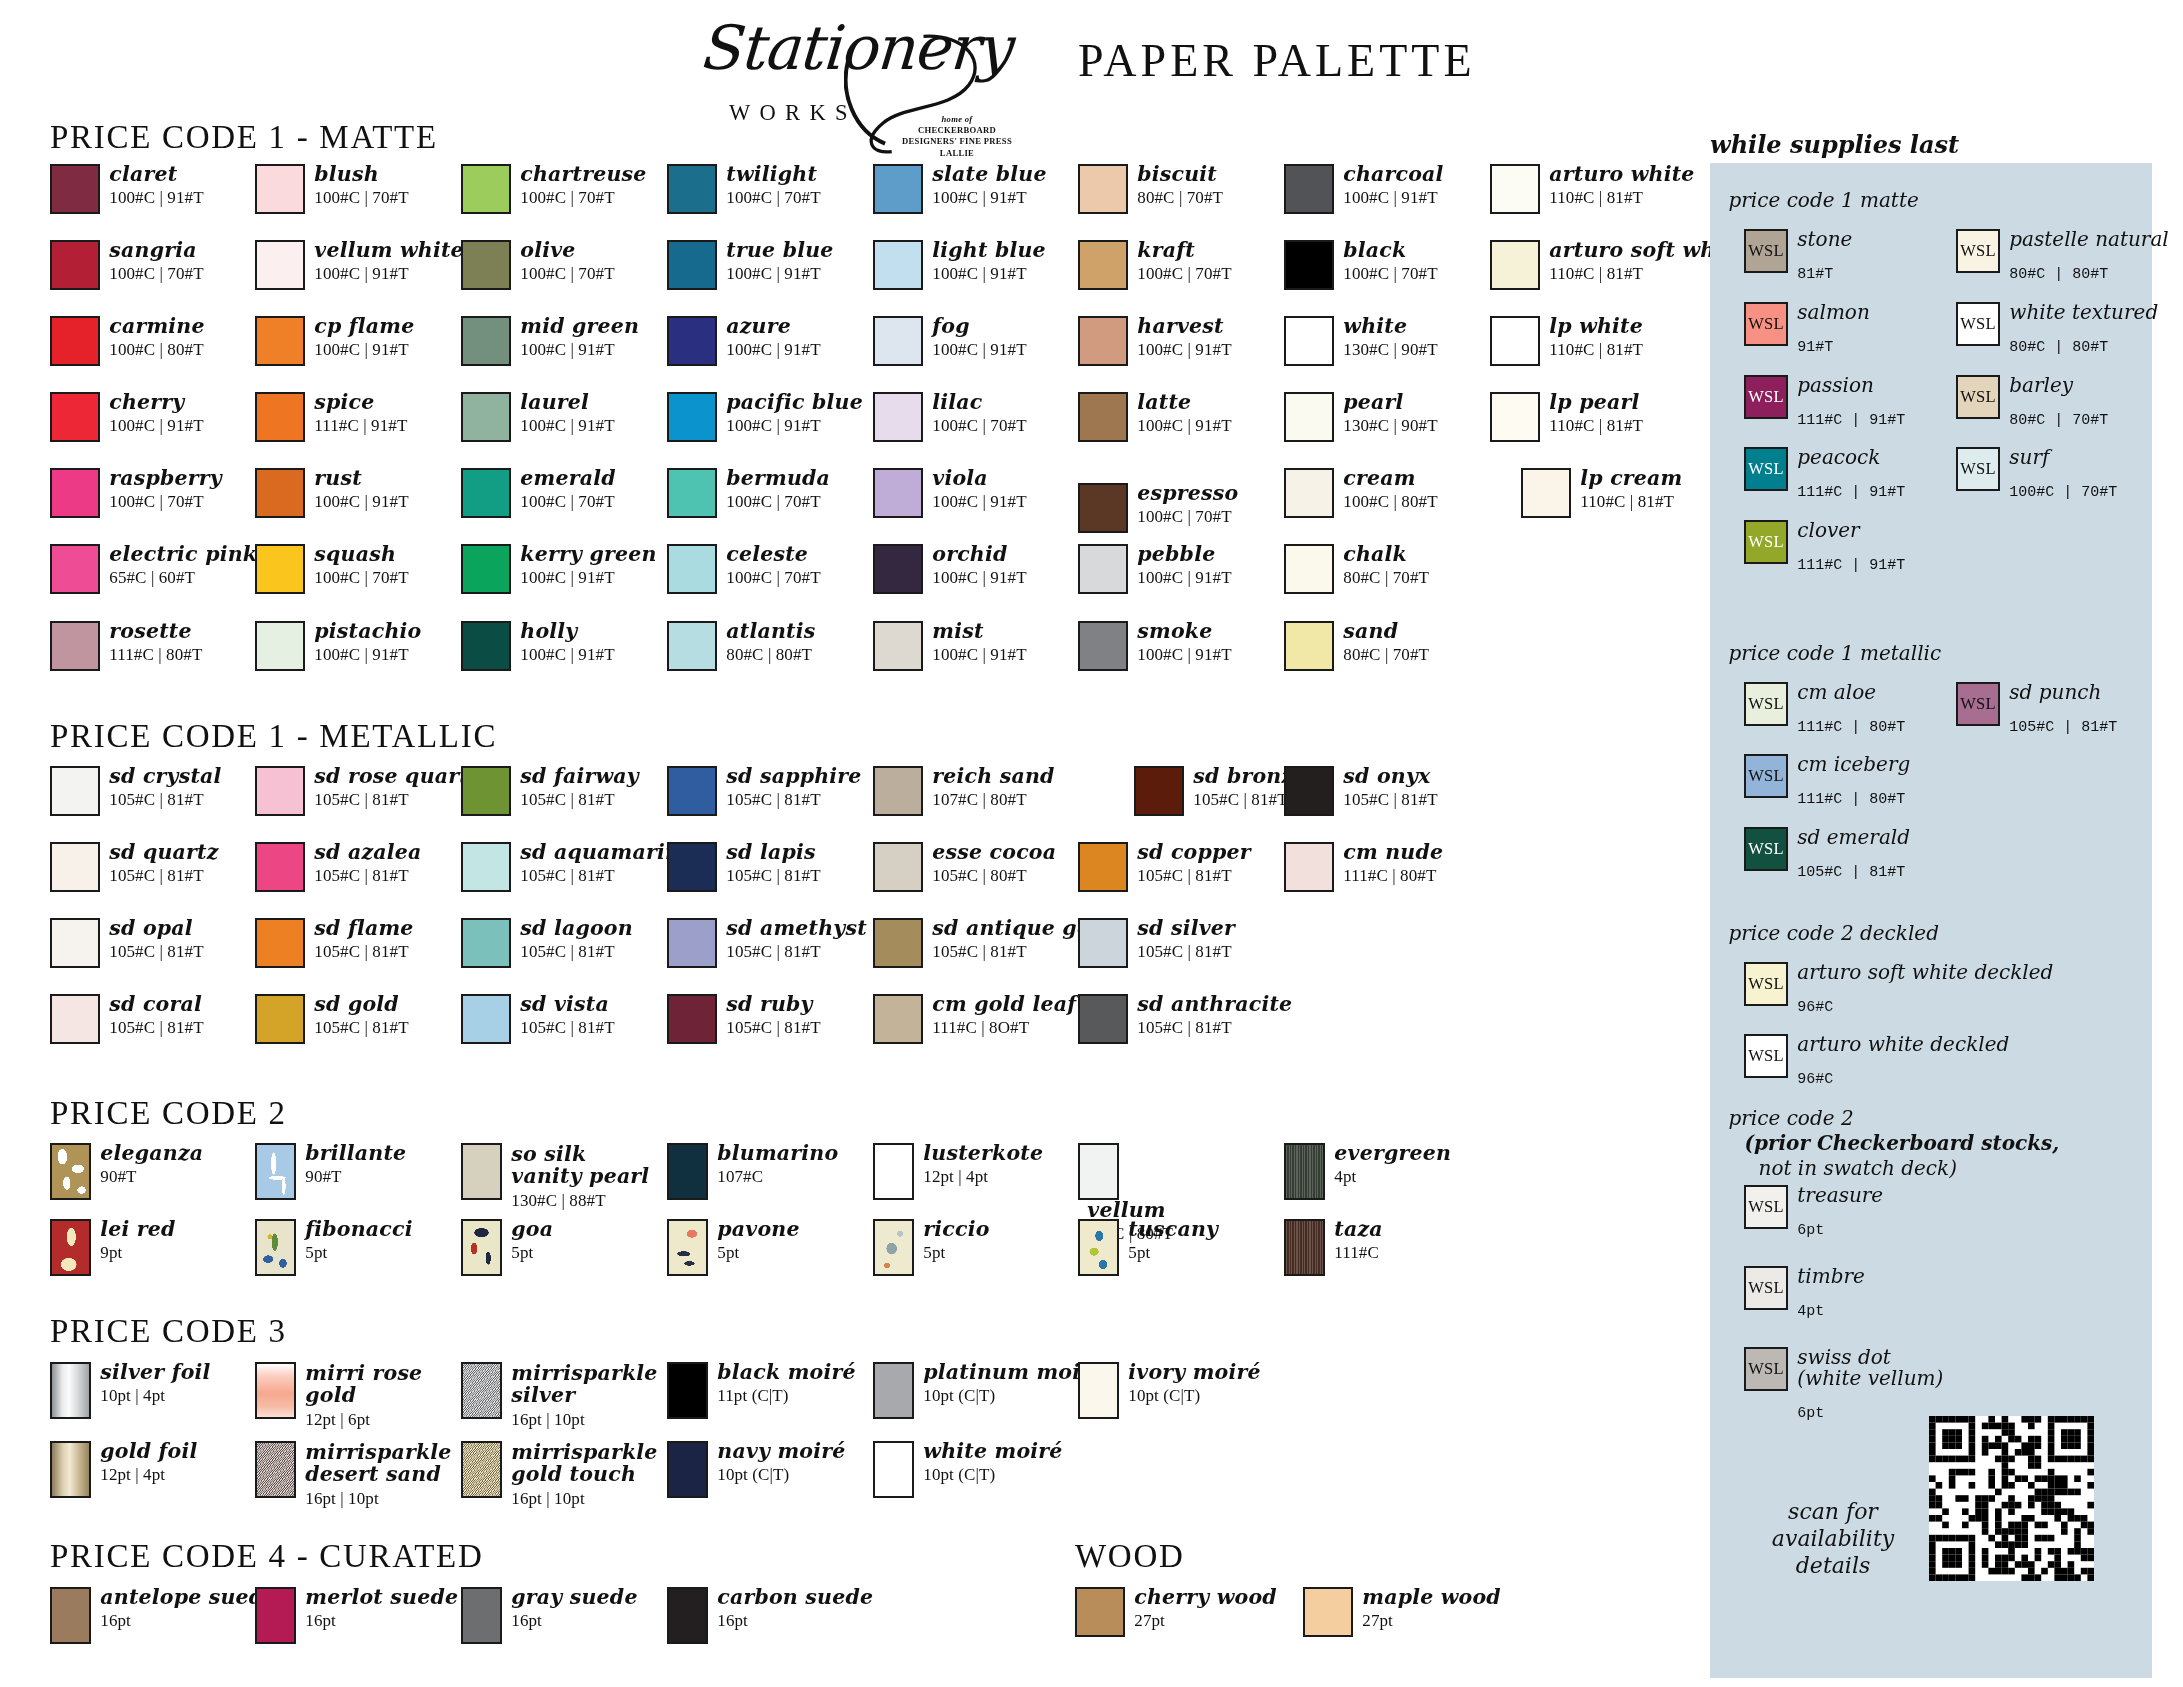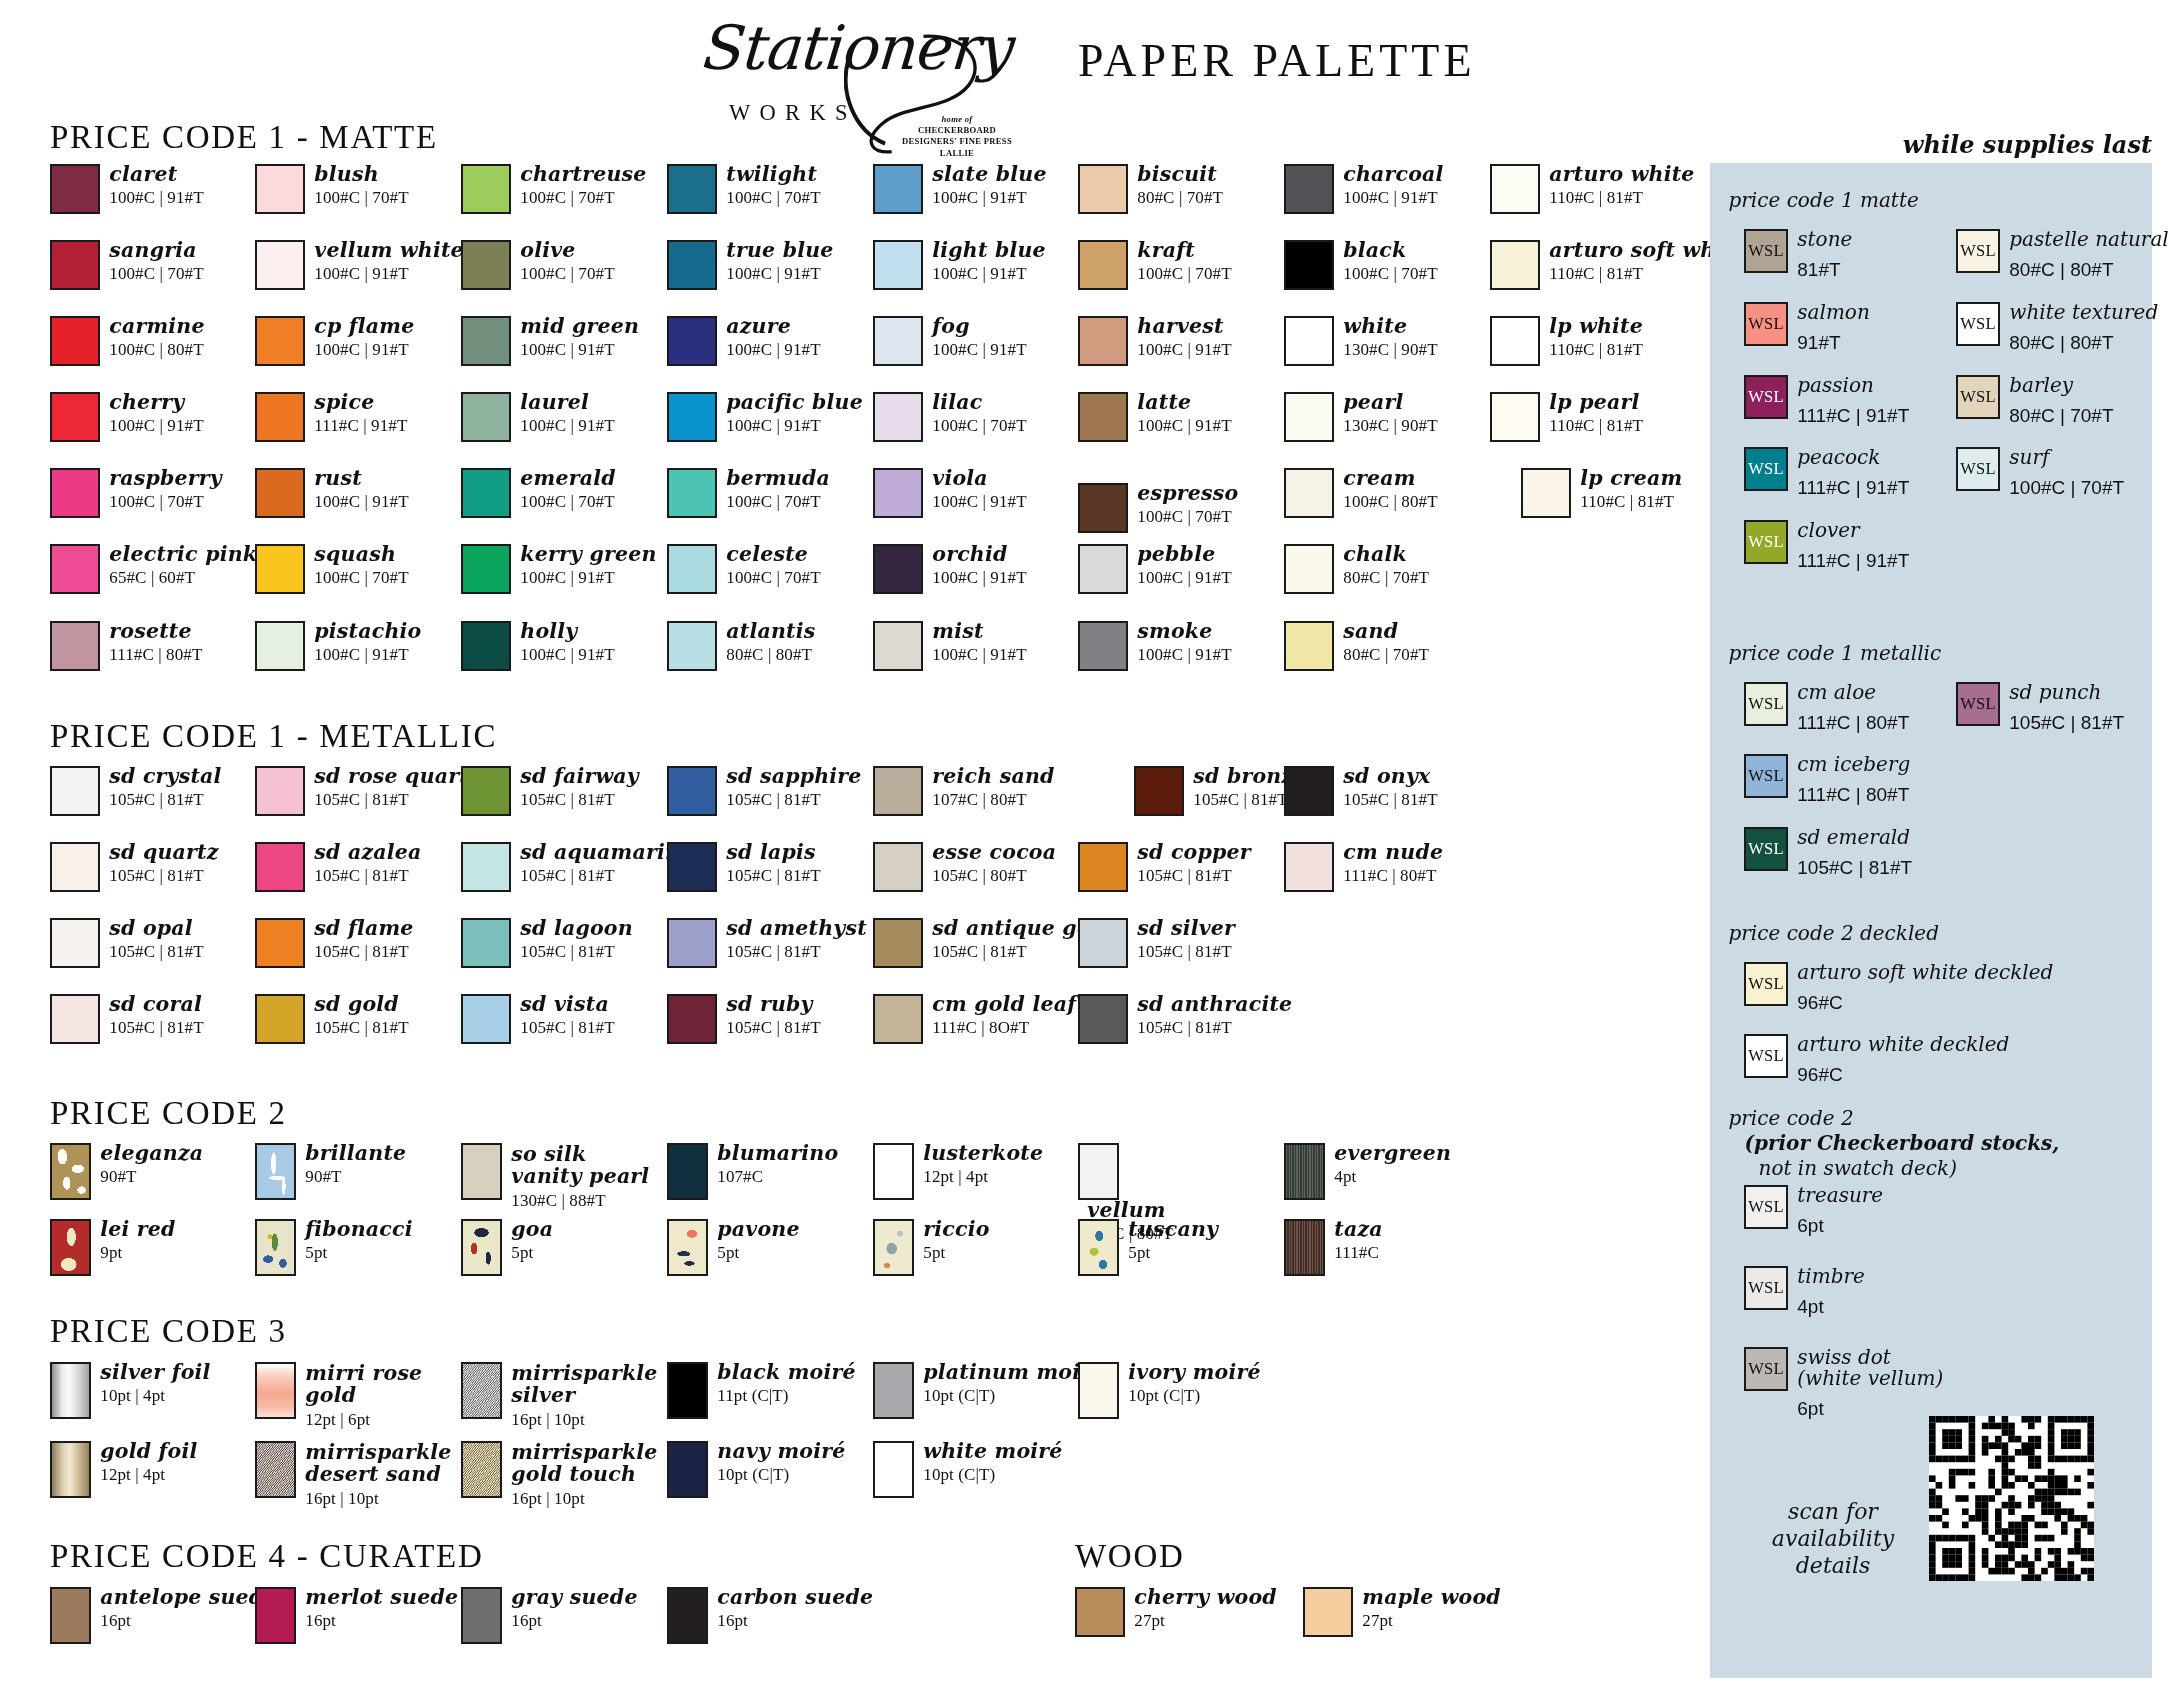--- a/index.html
+++ b/index.html
@@ -69,21 +69,21 @@
   }
   .nm2{line-height:1.08;}
   
   #wsl-panel{
     position:absolute;left:1710px;top:163px;
     width:442px;height:1515px;
     background:#ccdae3;
   }
   #wsl-head{
     position:absolute;left:1710px;top:130px;width:442px;
-    text-align:right;
+    text-align:left;
     font-family:"DejaVu Serif", serif;
     font-style:italic;font-weight:bold;font-size:24px;
   }
   .wsl-group{
     position:absolute;
     font-family:"DejaVu Serif", serif;
     font-style:italic;font-size:20px;white-space:nowrap;
     line-height:1.25;
   }
   .wsl-item{position:absolute;display:flex;align-items:flex-start;}
@@ -94,22 +94,22 @@
     font-family:"Liberation Serif", serif;
     font-size:16.5px;letter-spacing:0.3px;
     flex:0 0 auto;
   }
   .wsl-meta{margin-left:9.3px;white-space:nowrap;}
   .wsl-nm{
     font-family:"DejaVu Serif", serif;
     font-style:italic;font-size:20px;line-height:1.05;display:block;
   }
   .wsl-wt{
-    font-family:Liberation Sans, sans-serif;
-    font-size:19px;line-height:1.1;display:block;margin-top:10px;
+    font-family:Liberation Mono, monospace;
+    font-size:15px;line-height:1.1;display:block;margin-top:17px;
   }
   #scan-label{
     position:absolute;left:1757px;top:1499px;width:152px;
     text-align:center;
     font-family:"DejaVu Serif", serif;
     font-style:italic;font-size:22px;line-height:1.22;
   }
   #qr{position:absolute;left:1929px;top:1416px;width:165px;height:165px;background:#fff;}
   #qr svg{display:block;}
 </style>

